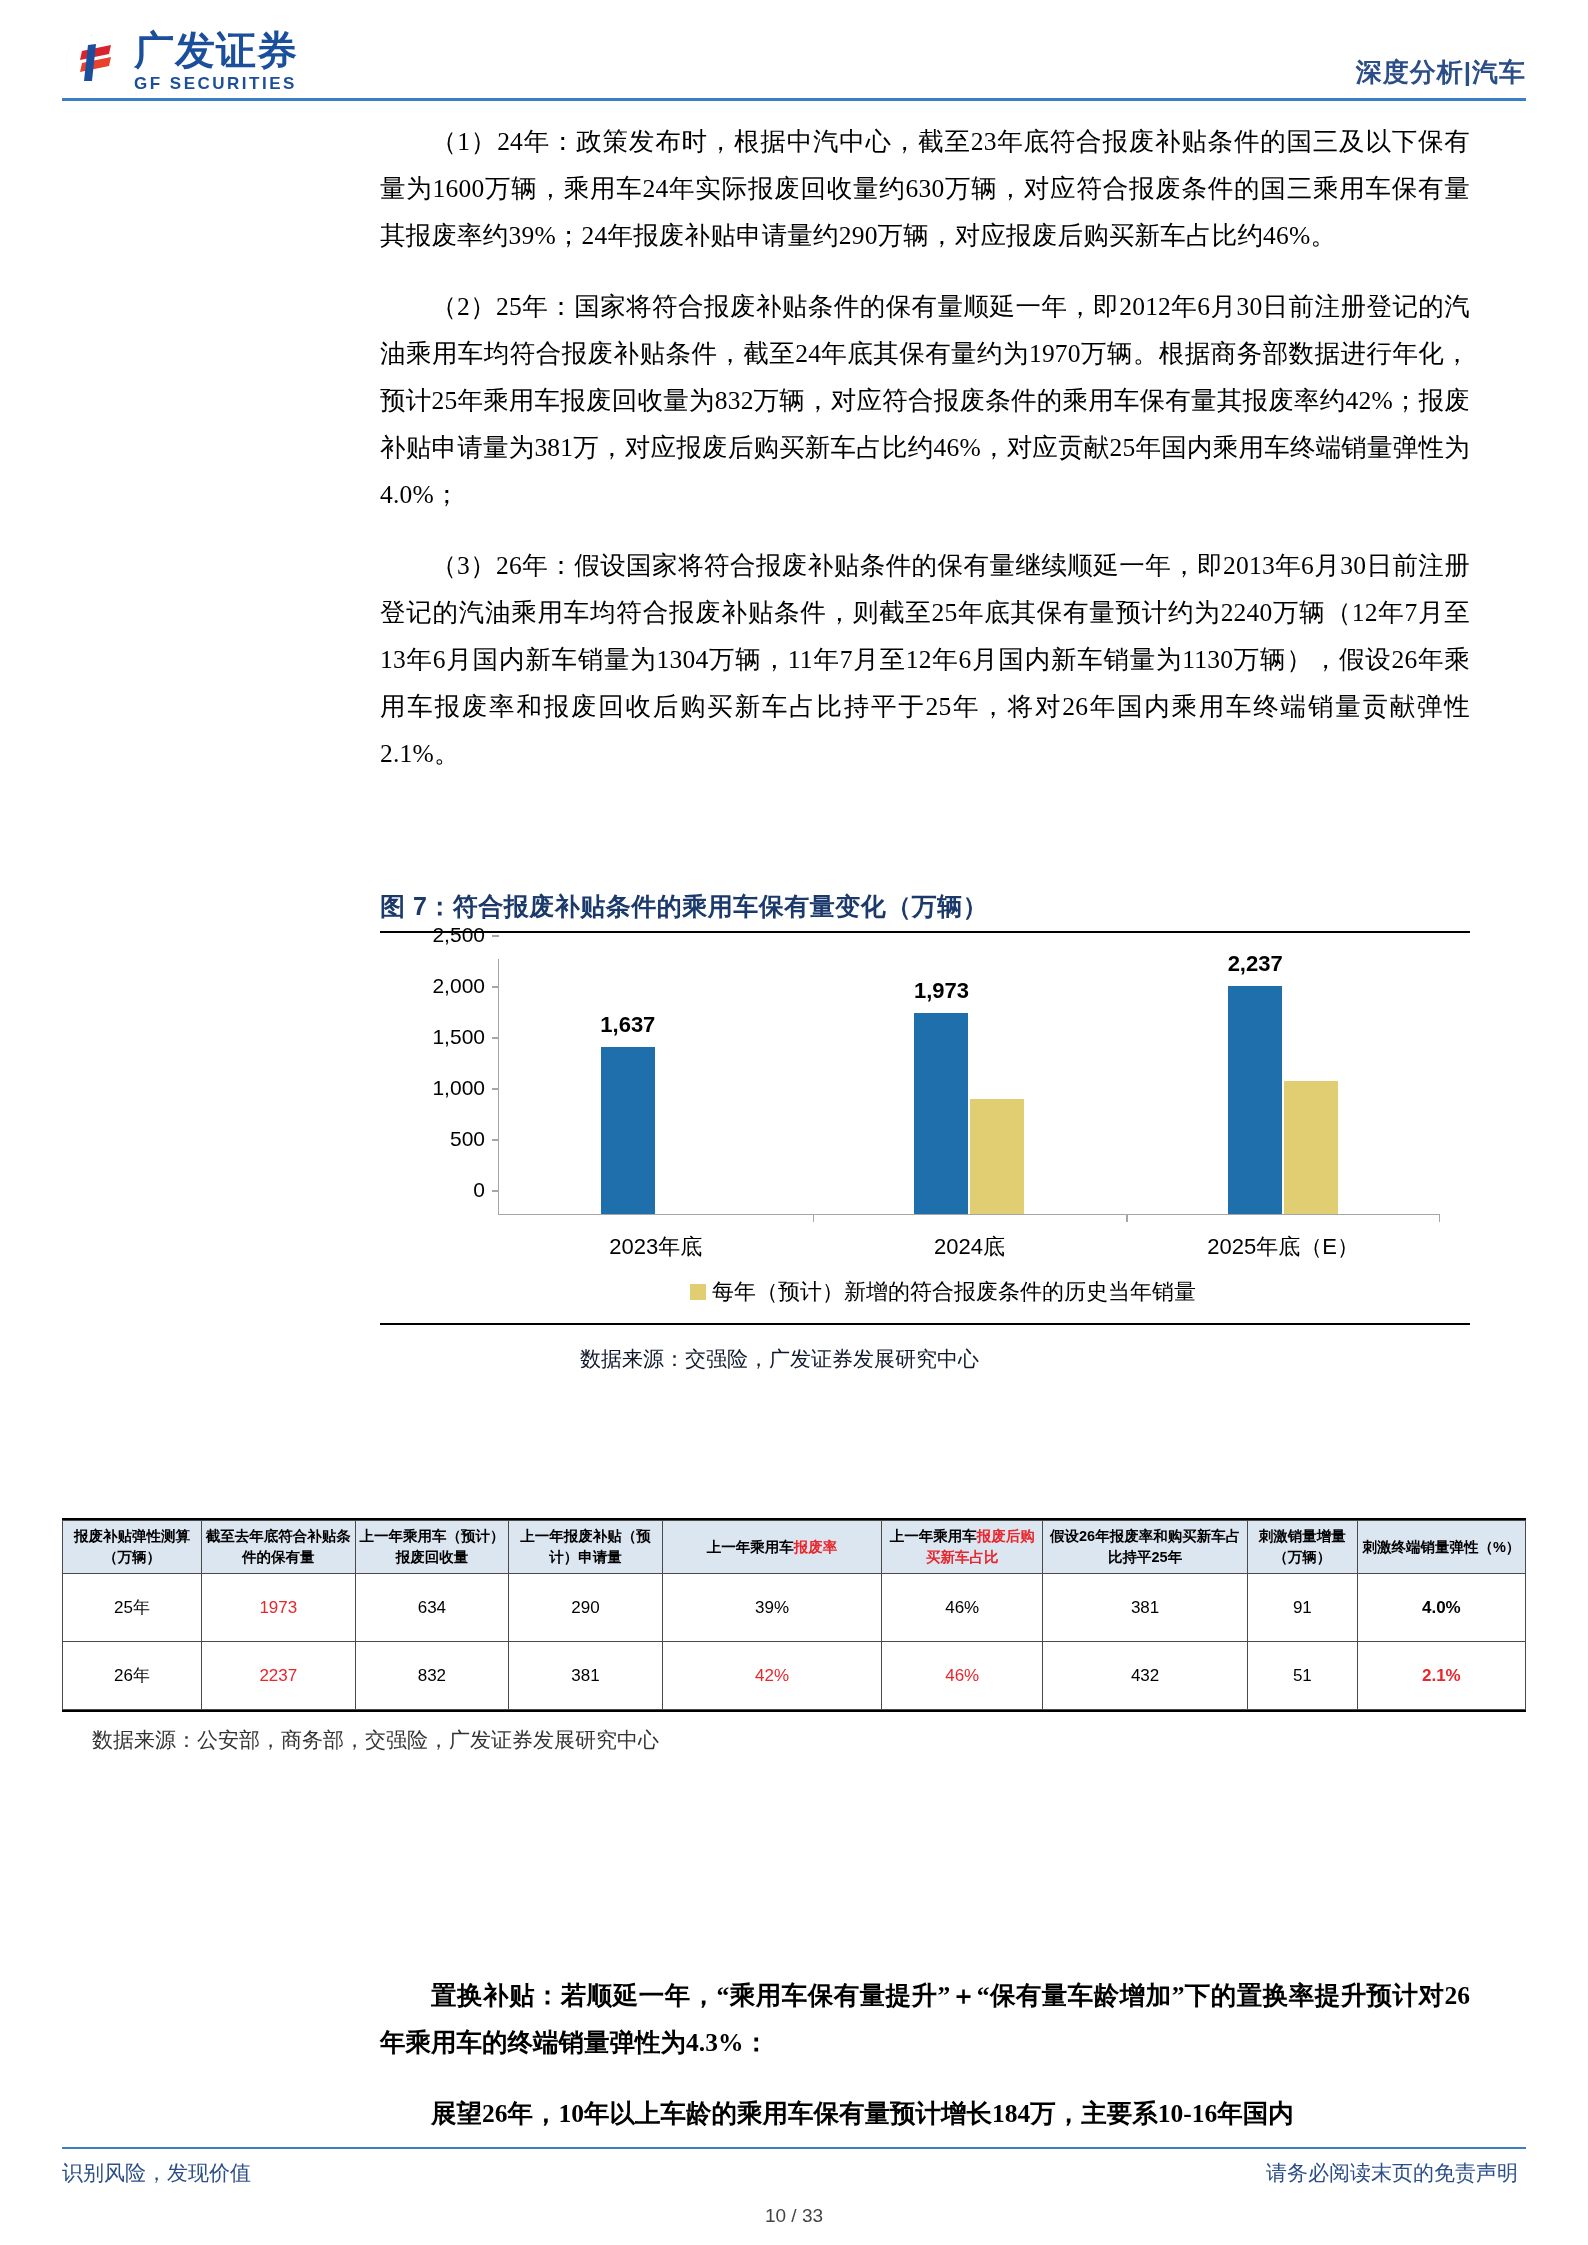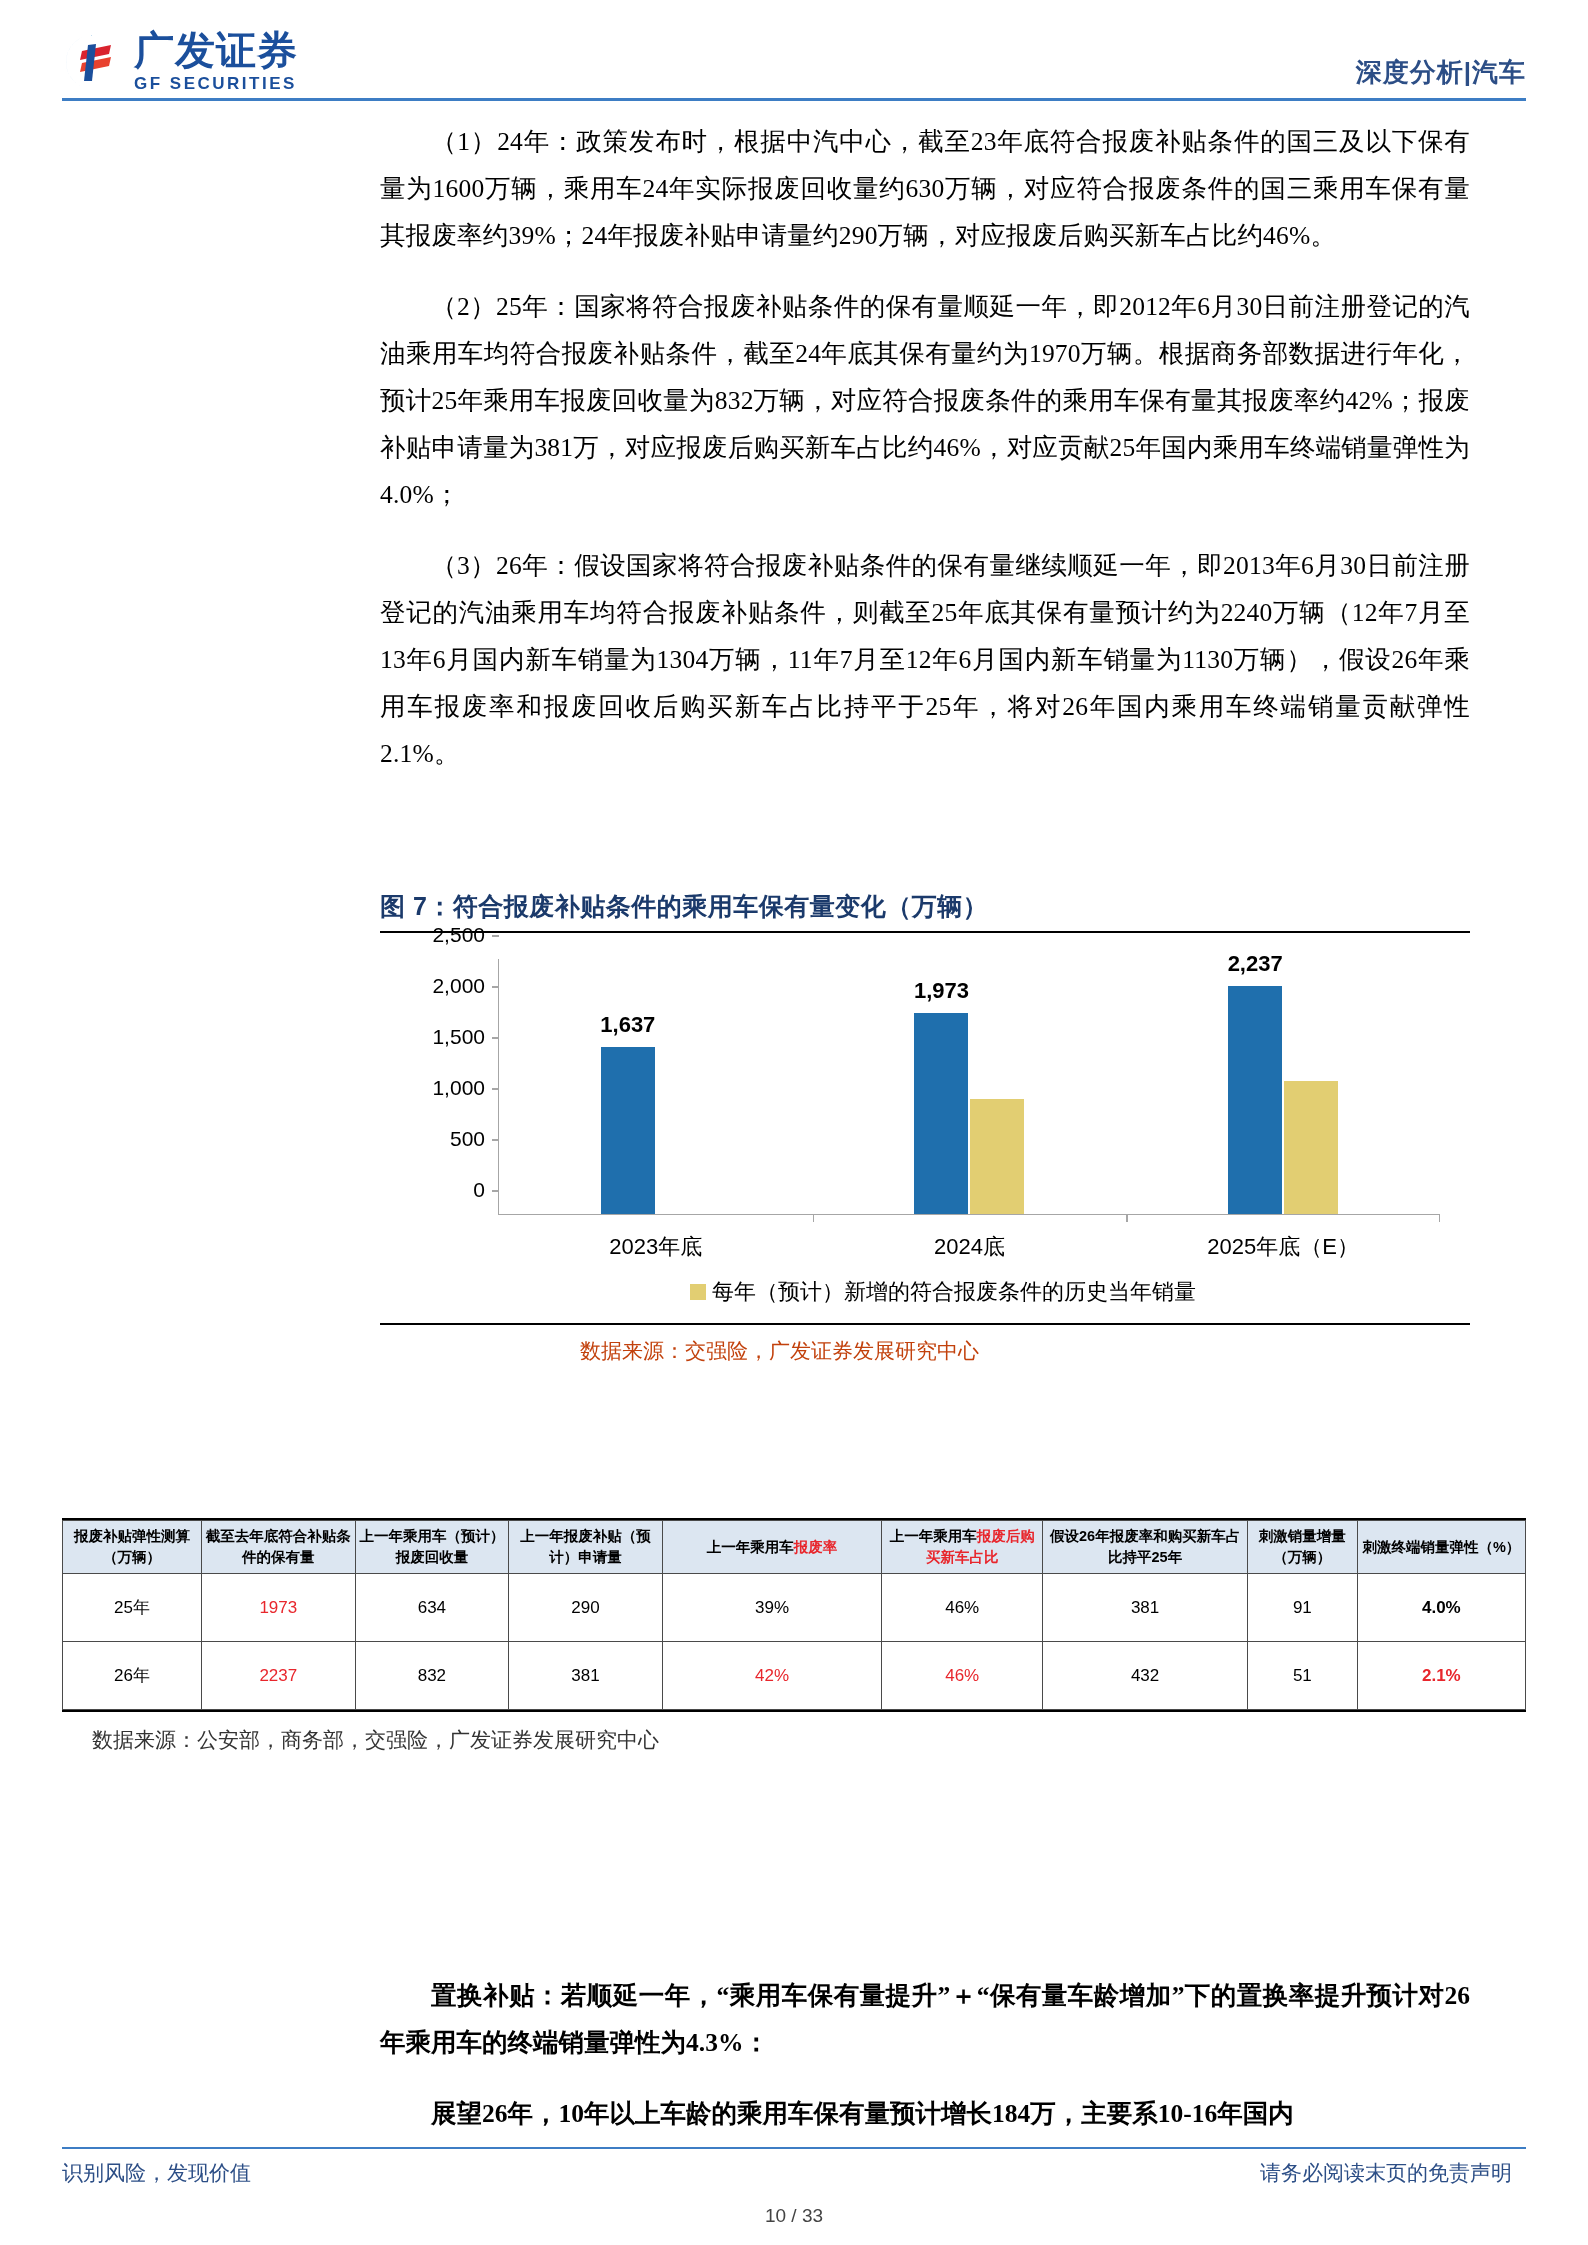--- a/index.html
+++ b/index.html
@@ -194,22 +194,22 @@
   }
   .swatch.blue { background: #1f6fad; }
   .swatch.gold { background: #e2ce72; }
   .src-rule {
     border-top: 2.5px solid #000;
     margin-top: 14px;
   }
   .src-note {
     font-family: "Liberation Serif", "DejaVu Serif", serif;
     font-size: 21px;
-    color: #c2410c;
-    margin-top: 12px;
+    color: #0f172a;
+    margin-top: 20px;
     padding-left: 200px;
   }
 
   
   .table-block {
     position: absolute;
     left: 62px;
     top: 1518px;
     width: 1464px;
   }
@@ -287,21 +287,21 @@
   .footer-left {
     position: absolute;
     left: 62px;
     bottom: 58px;
     font-family: "Liberation Sans", sans-serif;
     font-size: 21px;
     color: #2c4e86;
   }
   .footer-right {
     position: absolute;
-    right: 76px;
+    right: 70px;
     bottom: 58px;
     font-family: "Liberation Sans", sans-serif;
     font-size: 21px;
     color: #2c4e86;
   }
   .footer-page {
     position: absolute;
     left: 0; right: 0;
     bottom: 18px;
     text-align: center;

